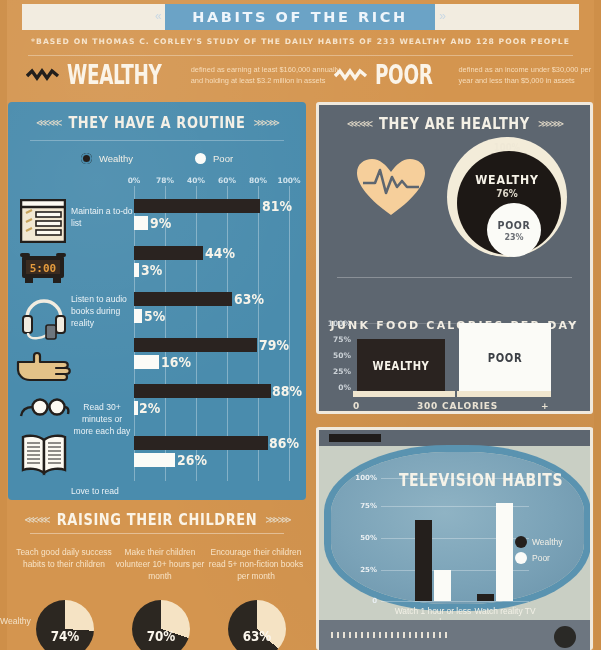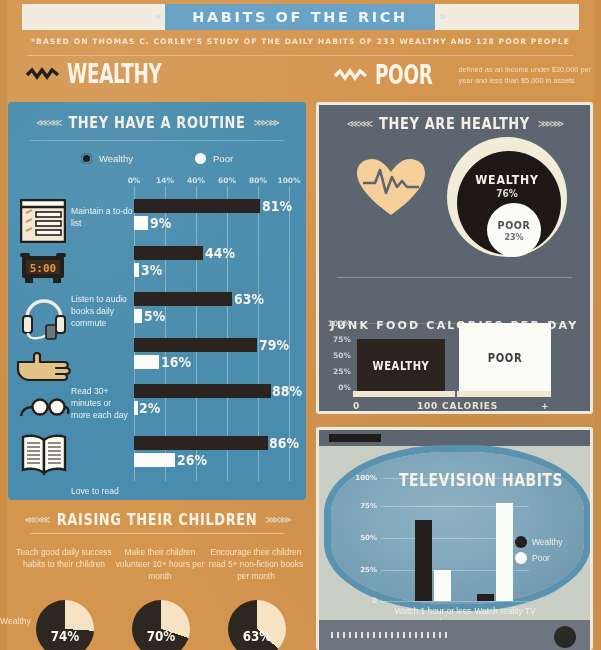--- a/index.html
+++ b/index.html
@@ -210,20 +210,21 @@
     <div class="title">HABITS OF THE RICH</div>
   </div>
   <div class="subtitle">*BASED ON THOMAS C. CORLEY'S STUDY OF THE DAILY HABITS OF 233 WEALTHY AND 128 POOR PEOPLE</div>
   <div class="hr-top"></div>
 
   <div class="def wealthy">
     <svg class="squig" viewBox="0 0 34 14">
       <path d="M1 8 L6 3 L11 10 L16 3 L21 10 L26 3 L32 8" stroke="#231f1c" stroke-width="3.4" fill="none" stroke-linejoin="miter"></path>
     </svg>
     <div class="word">WEALTHY</div>
+    <div class="desc">defined as earning at least $160,000 annually and holding at least $3.2 million in assets</div>
   </div>
 
   <div class="def poor">
     <svg class="squig" viewBox="0 0 34 14">
       <path d="M1 8 L6 3 L11 10 L16 3 L21 10 L26 3 L32 8" stroke="#fbf4e8" stroke-width="3.4" fill="none" stroke-linejoin="miter"></path>
     </svg>
     <div class="word">POOR</div>
     <div class="desc">defined as an income under $30,000 per year and less than $5,000 in assets</div>
   </div>
 
@@ -242,21 +243,21 @@
       </div>
       <div class="item">
         <span class="dot light"></span>
         <span class="lbl">Poor</span>
       </div>
     </div>
 
     <div class="chart">
 
       <div class="axis-lbl" style="left:126px;top:74px;">0%</div>
-      <div class="axis-lbl" style="left:157px;top:74px;">14%</div>
+      <div class="axis-lbl" style="left:157px;top:74px;">78%</div>
       <div class="axis-lbl" style="left:188px;top:74px;">40%</div>
       <div class="axis-lbl" style="left:219px;top:74px;">60%</div>
       <div class="axis-lbl" style="left:250px;top:74px;">80%</div>
       <div class="axis-lbl" style="left:281px;top:74px;">100%</div>
 
       <div class="gridline" style="left:126px;top:84px;height:295px;"></div>
       <div class="gridline" style="left:157px;top:84px;height:295px;"></div>
       <div class="gridline" style="left:188px;top:84px;height:295px;"></div>
       <div class="gridline" style="left:219px;top:84px;height:295px;"></div>
       <div class="gridline" style="left:250px;top:84px;height:295px;"></div>
@@ -290,21 +291,21 @@
       <div class="bar p" style="left:126px;top:161px;width:5px;"></div>
       <div class="bar-val" style="left:133px;top:160px;">3%</div>
 
       <svg class="row-icon" style="left:14px;top:190px;" width="44" height="52" viewBox="0 0 44 52">
         <path d="M5 26 A17 17 0 0 1 39 26" stroke="#f1ece0" stroke-width="3.4" fill="none"></path>
         <rect x="1" y="24" width="9" height="17" rx="3" fill="#f1ece0" stroke="#231f1c" stroke-width="2"></rect>
         <rect x="34" y="24" width="9" height="17" rx="3" fill="#f1ece0" stroke="#231f1c" stroke-width="2"></rect>
         <path d="M6 41 C6 50 24 46 27 40" stroke="#f1ece0" stroke-width="2.4" fill="none"></path>
         <rect x="24" y="33" width="10" height="14" rx="2" fill="#6d767d" stroke="#231f1c" stroke-width="1.6"></rect>
       </svg>
-      <div class="row-label" style="left:63px;top:192px;">Listen to audio books daily commute</div>
+      <div class="row-label" style="left:63px;top:192px;">Listen to audio books during reality</div>
       <div class="bar w" style="left:126px;top:190px;width:98px;"></div>
       <div class="bar-val" style="left:226px;top:189px;">63%</div>
       <div class="bar p" style="left:126px;top:207px;width:8px;"></div>
       <div class="bar-val" style="left:136px;top:206px;">5%</div>
 
       <svg class="row-icon" style="left:8px;top:248px;" width="56" height="34" viewBox="0 0 56 34">
         <path d="M2 12 L18 12 L18 6 C18 2 24 2 24 6 L24 12 L48 12 C53 12 53 18 48 18 L40 18 L50 18 C55 18 55 24 50 24 L40 24 L48 24 C52 24 52 30 48 30 L14 30 C6 30 2 24 2 20 Z" fill="#e3c288" stroke="#231f1c" stroke-width="2.2" stroke-linejoin="round"></path>
         <path d="M40 18 L50 18 M40 24 L48 24" stroke="#231f1c" stroke-width="1.6"></path>
       </svg>
       <div class="bar w" style="left:126px;top:236px;width:123px;"></div>
@@ -312,21 +313,21 @@
       <div class="bar p" style="left:126px;top:253px;width:25px;"></div>
       <div class="bar-val" style="left:153px;top:252px;">16%</div>
 
       <svg class="row-icon" style="left:10px;top:294px;" width="52" height="26" viewBox="0 0 52 26">
         <circle cx="22" cy="11" r="7.5" fill="#fdfaf2" stroke="#231f1c" stroke-width="2.4"></circle>
         <circle cx="39" cy="11" r="7.5" fill="#fdfaf2" stroke="#231f1c" stroke-width="2.4"></circle>
         <path d="M29.5 11 L31.5 11" stroke="#231f1c" stroke-width="2.4"></path>
         <path d="M14.5 11 C8 11 4 14 3 20" stroke="#231f1c" stroke-width="2.4" fill="none"></path>
         <path d="M46.5 11 C50 11 51 14 50 18" stroke="#231f1c" stroke-width="2.4" fill="none"></path>
       </svg>
-      <div class="row-label" style="left:63px;top:284px;">Read 30+ minutes or more each day</div>
+      <div class="row-label" style="left:63px;top:300px;text-align:center;">Read 30+ minutes or more each day</div>
       <div class="bar w" style="left:126px;top:282px;width:137px;"></div>
       <div class="bar-val" style="left:264px;top:281px;">88%</div>
       <div class="bar p" style="left:126px;top:299px;width:4px;"></div>
       <div class="bar-val" style="left:131px;top:298px;">2%</div>
 
       <svg class="row-icon" style="left:12px;top:332px;" width="48" height="42" viewBox="0 0 48 42">
         <path d="M24 6 C18 1 8 1 3 3 L3 36 C8 34 18 34 24 39 Z" fill="#fdfaf2" stroke="#231f1c" stroke-width="2.4"></path>
         <path d="M24 6 C30 1 40 1 45 3 L45 36 C40 34 30 34 24 39 Z" fill="#fdfaf2" stroke="#231f1c" stroke-width="2.4"></path>
         <path d="M7 9 H20 M7 13 H20 M7 17 H20 M7 21 H20 M7 25 H20 M7 29 H20 M28 9 H41 M28 13 H41 M28 17 H41 M28 21 H41 M28 25 H41 M28 29 H41" stroke="#231f1c" stroke-width="1.1"></path>
       </svg>
@@ -378,21 +379,21 @@
         <span class="t" style="color:#f7f4ea;">WEALTHY</span>
       </div>
       <div class="jf-bar" style="left:140px;top:218px;width:92px;height:68px;background:#fbfbf7;">
         <span class="t" style="color:#3b3f45;">POOR</span>
       </div>
 
       <div class="jf-axis" style="left:34px;top:286px;width:198px;height:6px;"></div>
       <div class="jf-axis" style="left:136px;top:286px;width:2px;height:6px;background:#5d6670;"></div>
 
       <div class="jf-xlbl" style="left:34px;top:296px;">0</div>
-      <div class="jf-xlbl" style="left:98px;top:296px;">100 CALORIES</div>
+      <div class="jf-xlbl" style="left:98px;top:296px;">300 CALORIES</div>
       <div class="jf-xlbl" style="left:222px;top:296px;">+</div>
     </div>
   </div>
 
   <div class="panel panel-tv">
     <div class="tv-top">
       <div class="tv-slot"></div>
     </div>
     <div class="tv-screen"></div>
 

